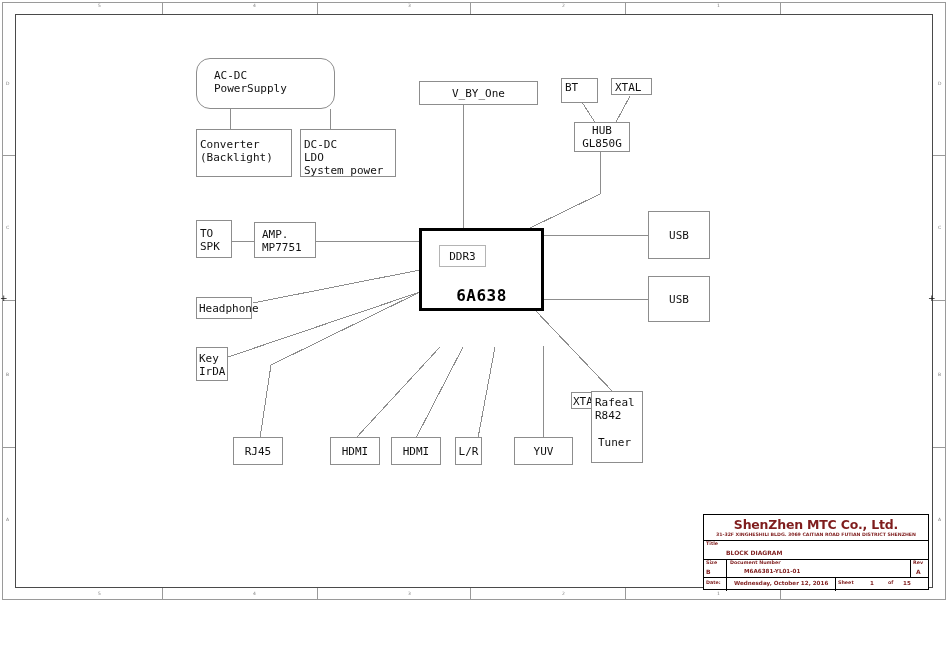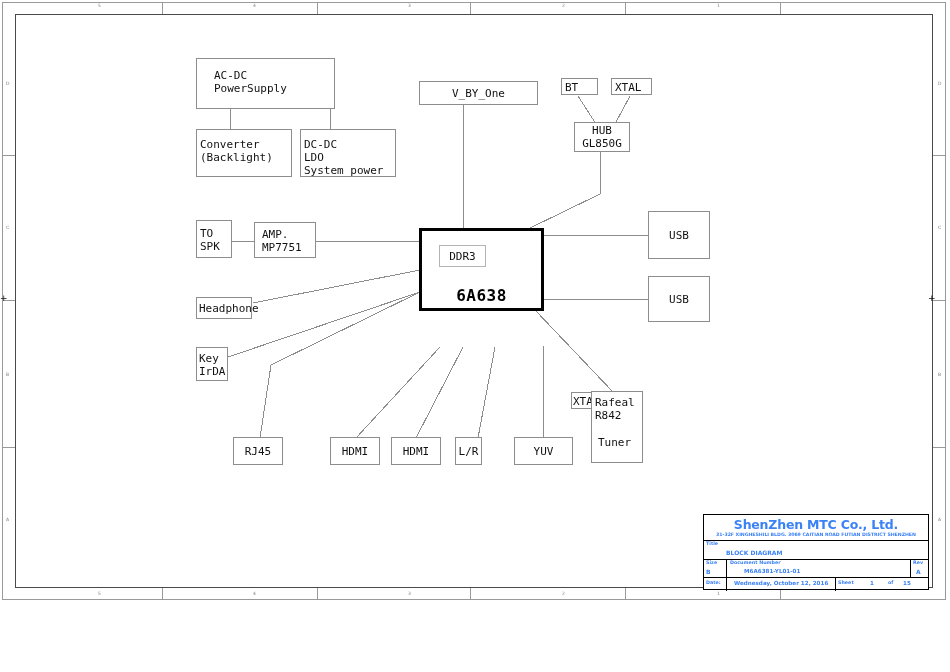--- a/index.html
+++ b/index.html
@@ -37,21 +37,21 @@
   
   .ln{position:absolute;background:#8d8d8d;}
   .lnh{height:1px;}
   .lnv{width:1px;}
   svg.diag{position:absolute;left:0;top:0;width:950px;height:672px;overflow:visible;
            pointer-events:none;}
 
   
   .tb{position:absolute;left:703px;top:514px;width:226px;height:76px;
       border:1px solid #000;box-sizing:border-box;background:#fff;
-      font-family:"DejaVu Sans","Liberation Sans",sans-serif;color:#3b82f6;}
+      font-family:"DejaVu Sans","Liberation Sans",sans-serif;color:#7f1d1d;}
   .tb .row{position:absolute;left:0;width:100%;border-top:1px solid #000;box-sizing:border-box;}
   .tb .vline{position:absolute;width:1px;background:#000;}
   .company{position:absolute;left:0;top:2px;width:100%;text-align:center;
            font-size:12.5px;font-weight:bold;letter-spacing:-.2px;}
   .addr{position:absolute;left:0;top:17px;width:100%;text-align:center;
         font-size:4.6px;font-weight:bold;letter-spacing:-.05px;transform:scaleX(1.02);}
   .lbl{position:absolute;font-size:4.8px;font-weight:bold;}
   .val{position:absolute;font-size:5.6px;font-weight:bold;}
   .val-b{position:absolute;font-size:6px;font-weight:bold;}
 </style>
@@ -142,41 +142,41 @@
 
       <line x1="416" y1="438" x2="463" y2="347"></line>
 
       <line x1="478" y1="438" x2="495" y2="347"></line>
 
       <polyline points="535,310 613,392"></polyline>
       <polyline points="535,310 613,392"></polyline>
     </g>
   </svg>
 
-  <div class="blk" style="left:196px;top:58px;width:139px;height:51px;">
+  <div class="blk" style="left:196px;top:58px;width:139px;height:51px;border-radius:14px;">
     <span class="t" style="left:17px;top:10px;">AC-DC
 PowerSupply</span>
   </div>
 
   <div class="blk" style="left:196px;top:129px;width:96px;height:48px;">
     <span class="t" style="left:3px;top:8px;">Converter
 (Backlight)</span>
   </div>
 
   <div class="blk" style="left:300px;top:129px;width:96px;height:48px;">
     <span class="t" style="left:3px;top:8px;">DC-DC
 LDO
 System power</span>
   </div>
 
   <div class="blk ctr" style="left:419px;top:81px;width:119px;height:24px;">
     <span>V_BY_One</span>
   </div>
 
-  <div class="blk" style="left:561px;top:78px;width:37px;height:17px;padding-left:8px;">
+  <div class="blk" style="left:561px;top:78px;width:37px;height:25px;padding-left:8px;">
     <span class="t" style="left:3px;top:2px;">BT</span>
   </div>
 
   <div class="blk" style="left:611px;top:78px;width:41px;height:17px;">
     <span class="t" style="left:3px;top:2px;">XTAL</span>
   </div>
 
   <div class="blk ctr" style="left:574px;top:122px;width:56px;height:30px;">
     <span style="text-align:center;">HUB
 GL850G</span>

